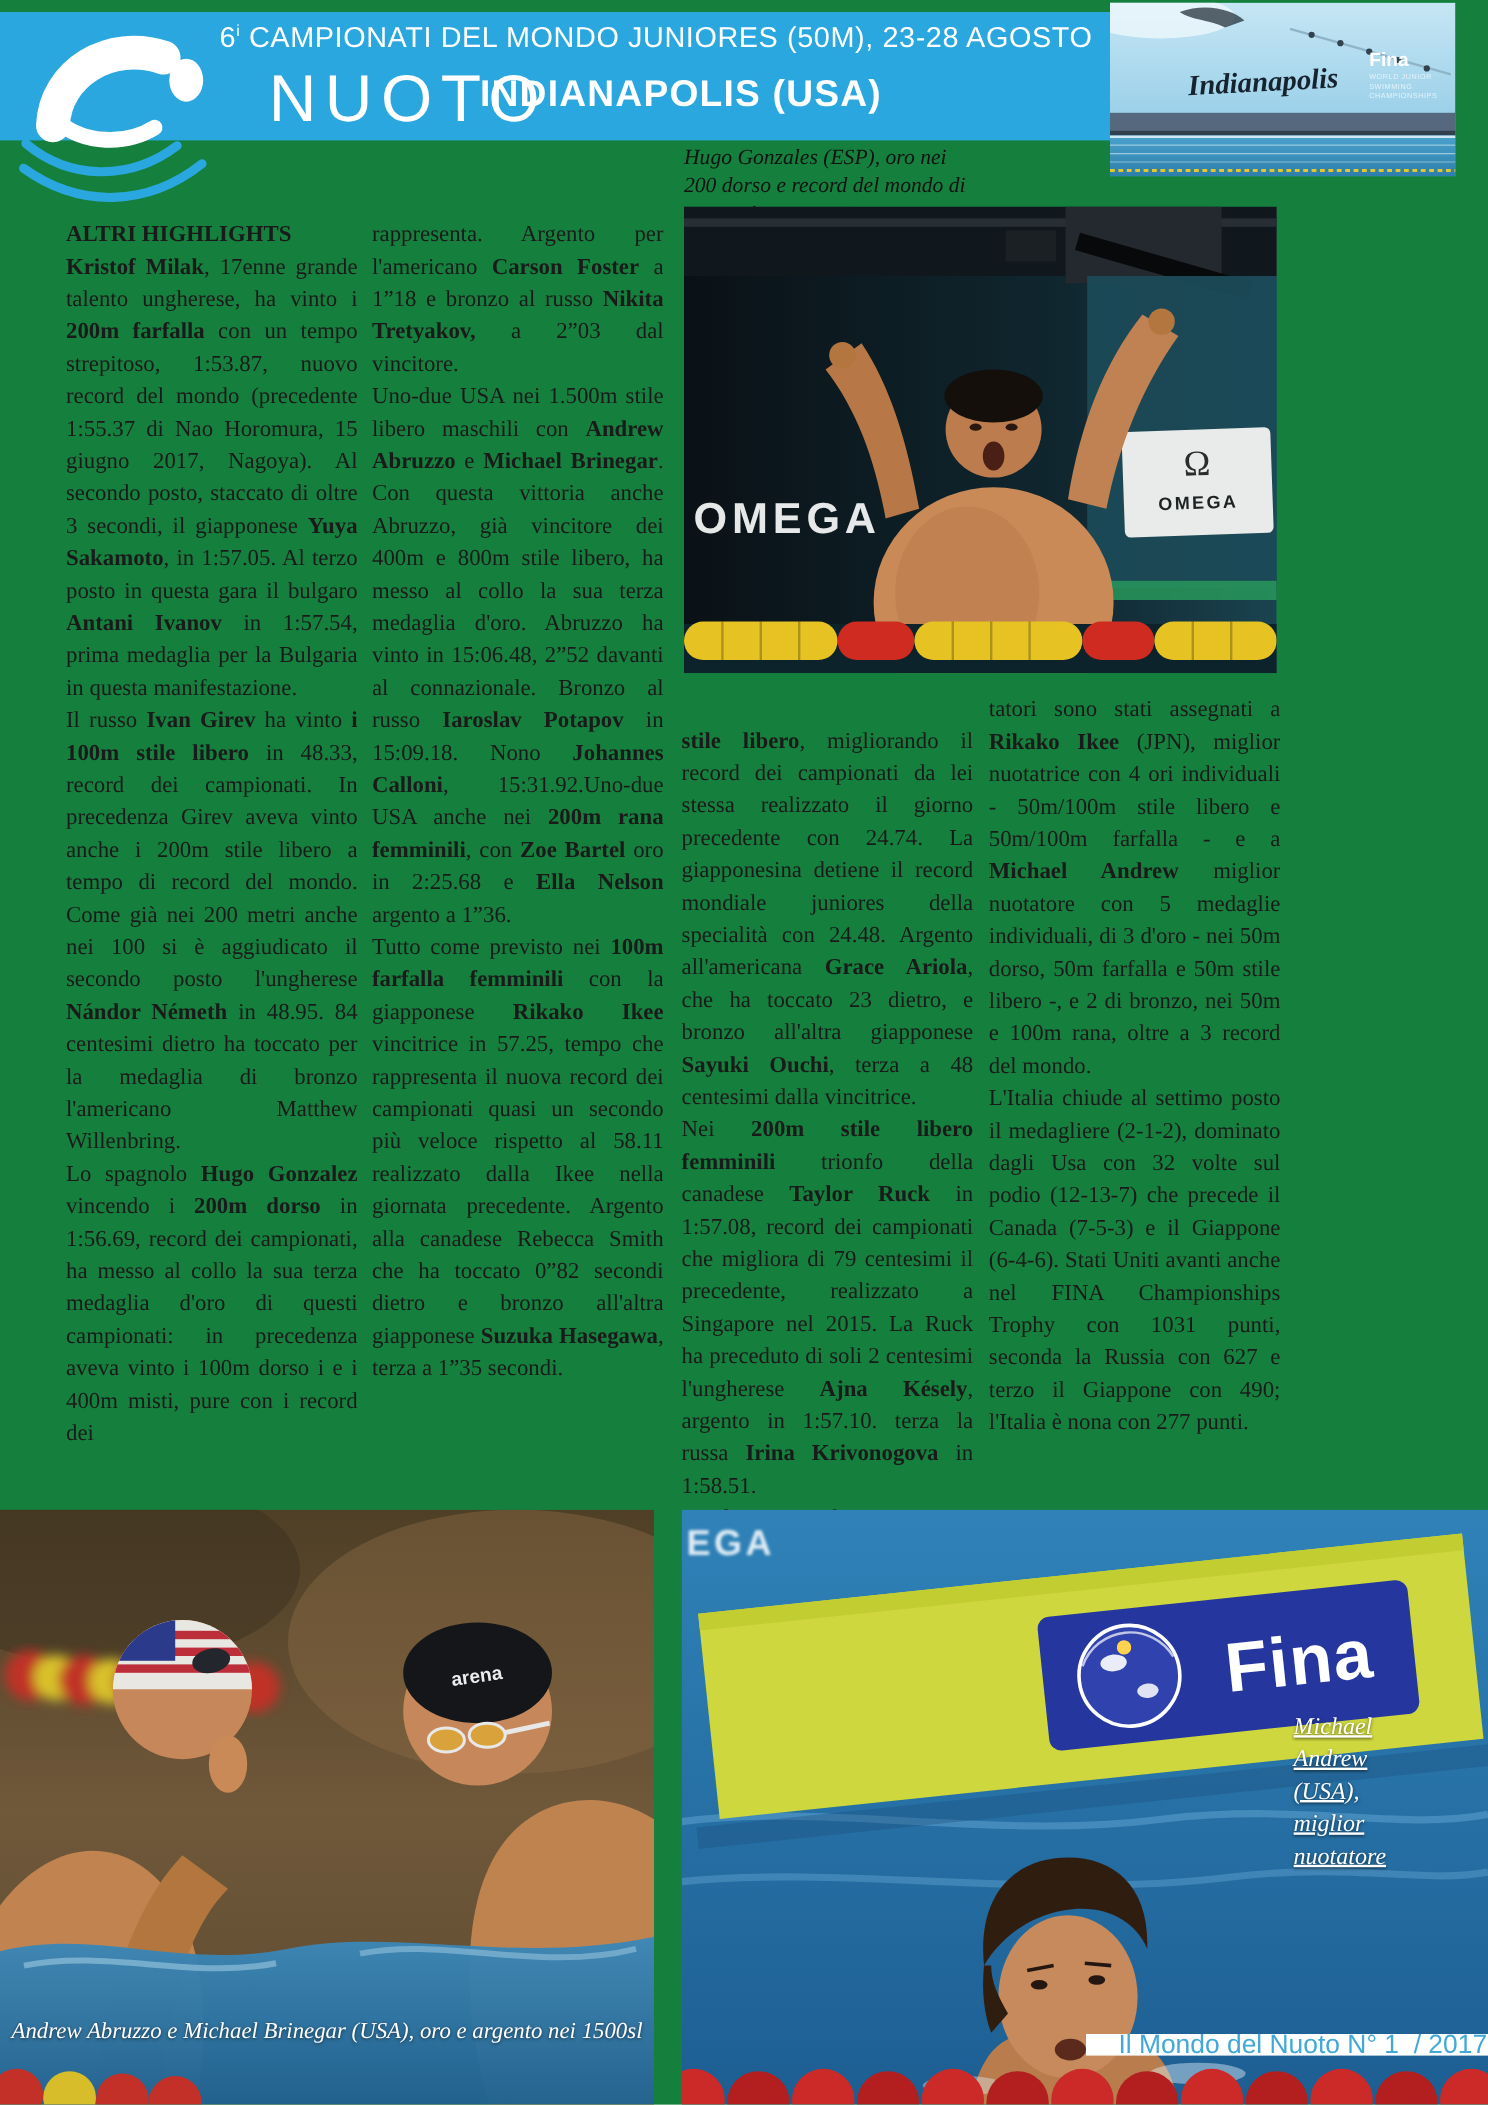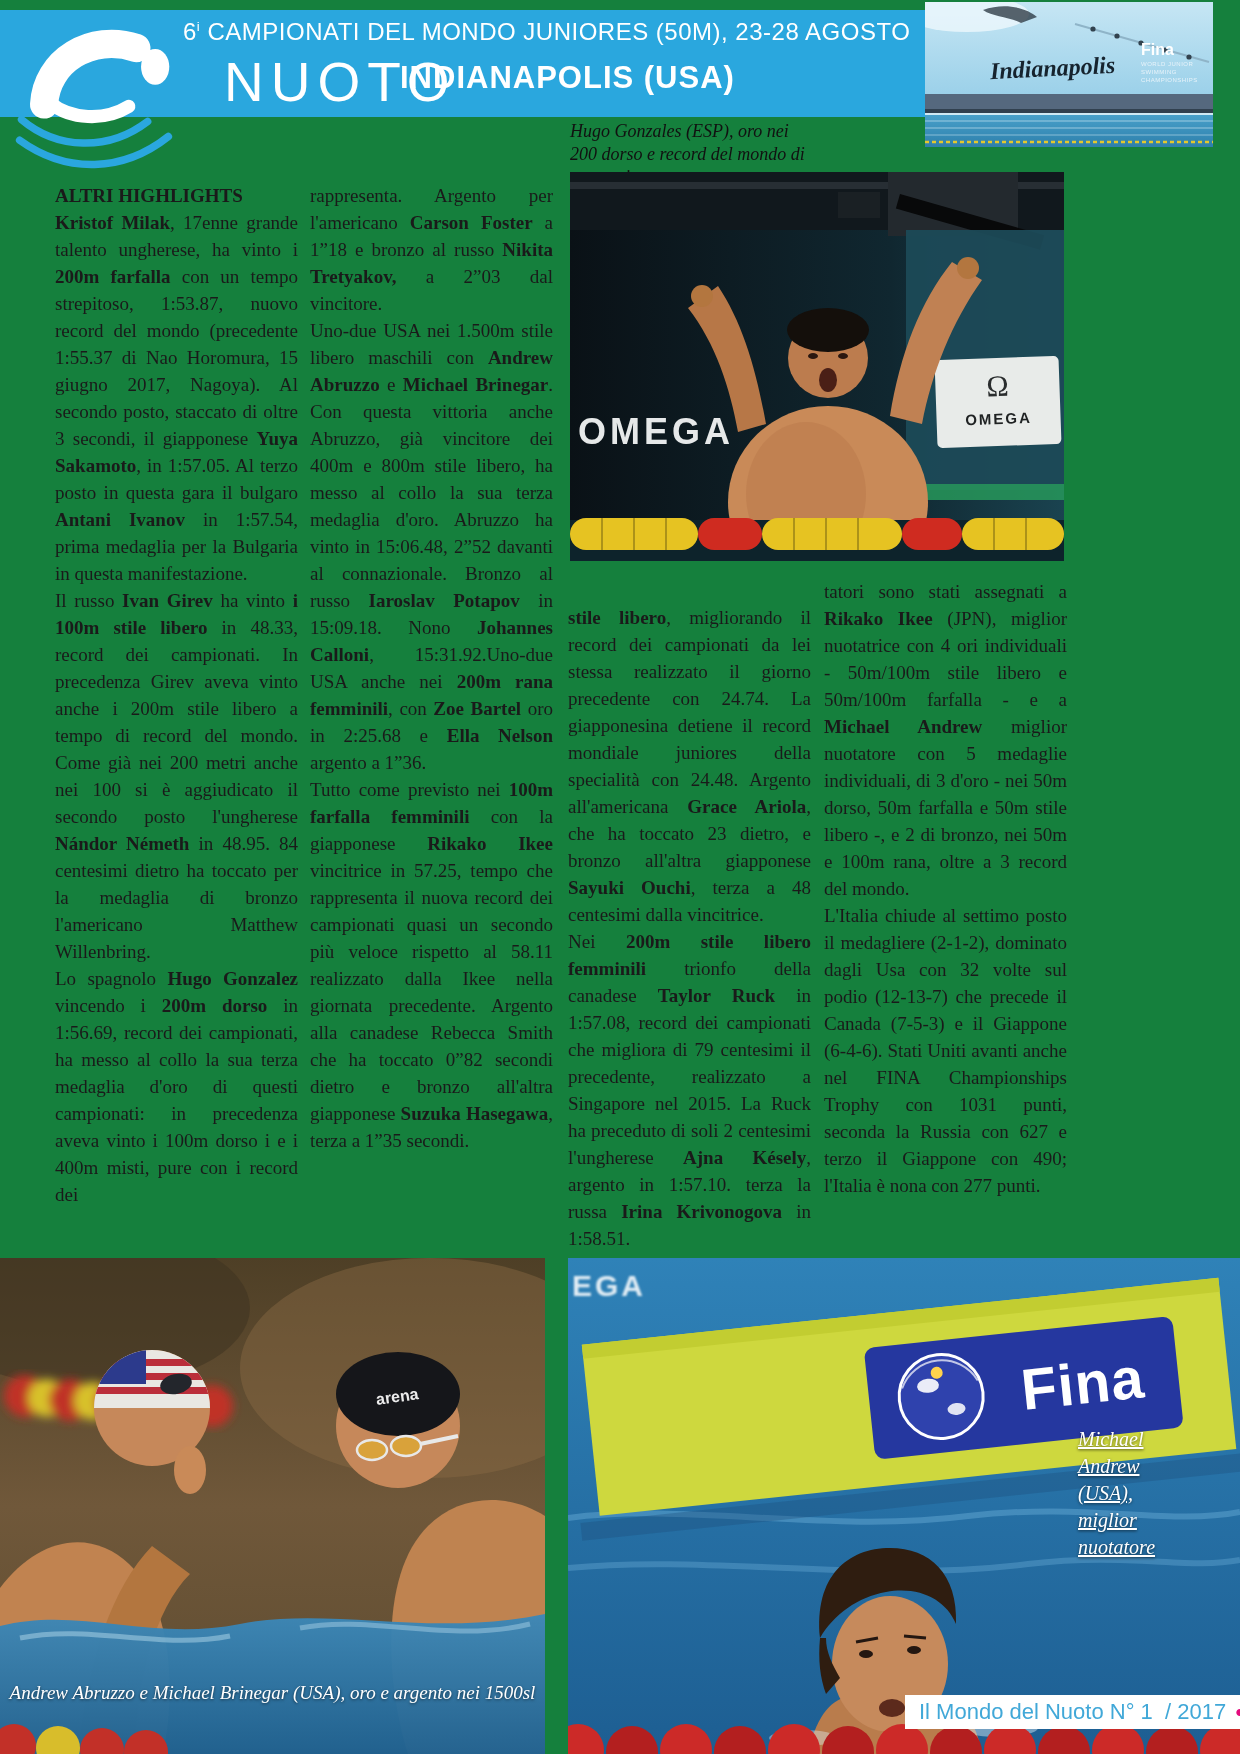--- a/index.html
+++ b/index.html
@@ -34,22 +34,22 @@
   
   .col{position:absolute;width:243px;font-size:19px;line-height:27px;text-align:justify;
        hyphens:auto;-webkit-hyphens:auto;overflow:hidden;}
   .col .para{margin:0;}
   .col b{font-weight:bold;}
   .c1{left:55px;top:182px;height:1072px;}
   .c2{left:310px;top:182px;height:1072px;}
   .c3{left:568px;top:564px;height:676px;margin-top:40px;}
   .c4{left:824px;top:578px;height:676px;}
   
-  .footer{position:absolute;left:337px;top:437px;right:0;height:34px;background:#fff;
-          display:flex;align-items:center;padding-left:14px;font-family:"Liberation Sans",sans-serif;text-align:center;}
+  .footer{position:absolute;left:337px;top:437px;right:0;height:18px;background:#fff;
+          display:flex;align-items:center;padding-left:27px;font-family:"Liberation Sans",sans-serif;text-align:center;}
   .f-mag,.f-issue{color:var(--footer-blue);font-size:22px;white-space:pre;}
   .f-dot{color:var(--accent-pink);font-size:26px;margin:0 7px 0 9px;line-height:1;}
 </style>
 </head>
 <body>
 
 <div class="page">
 
   <div class="band"></div>
 

